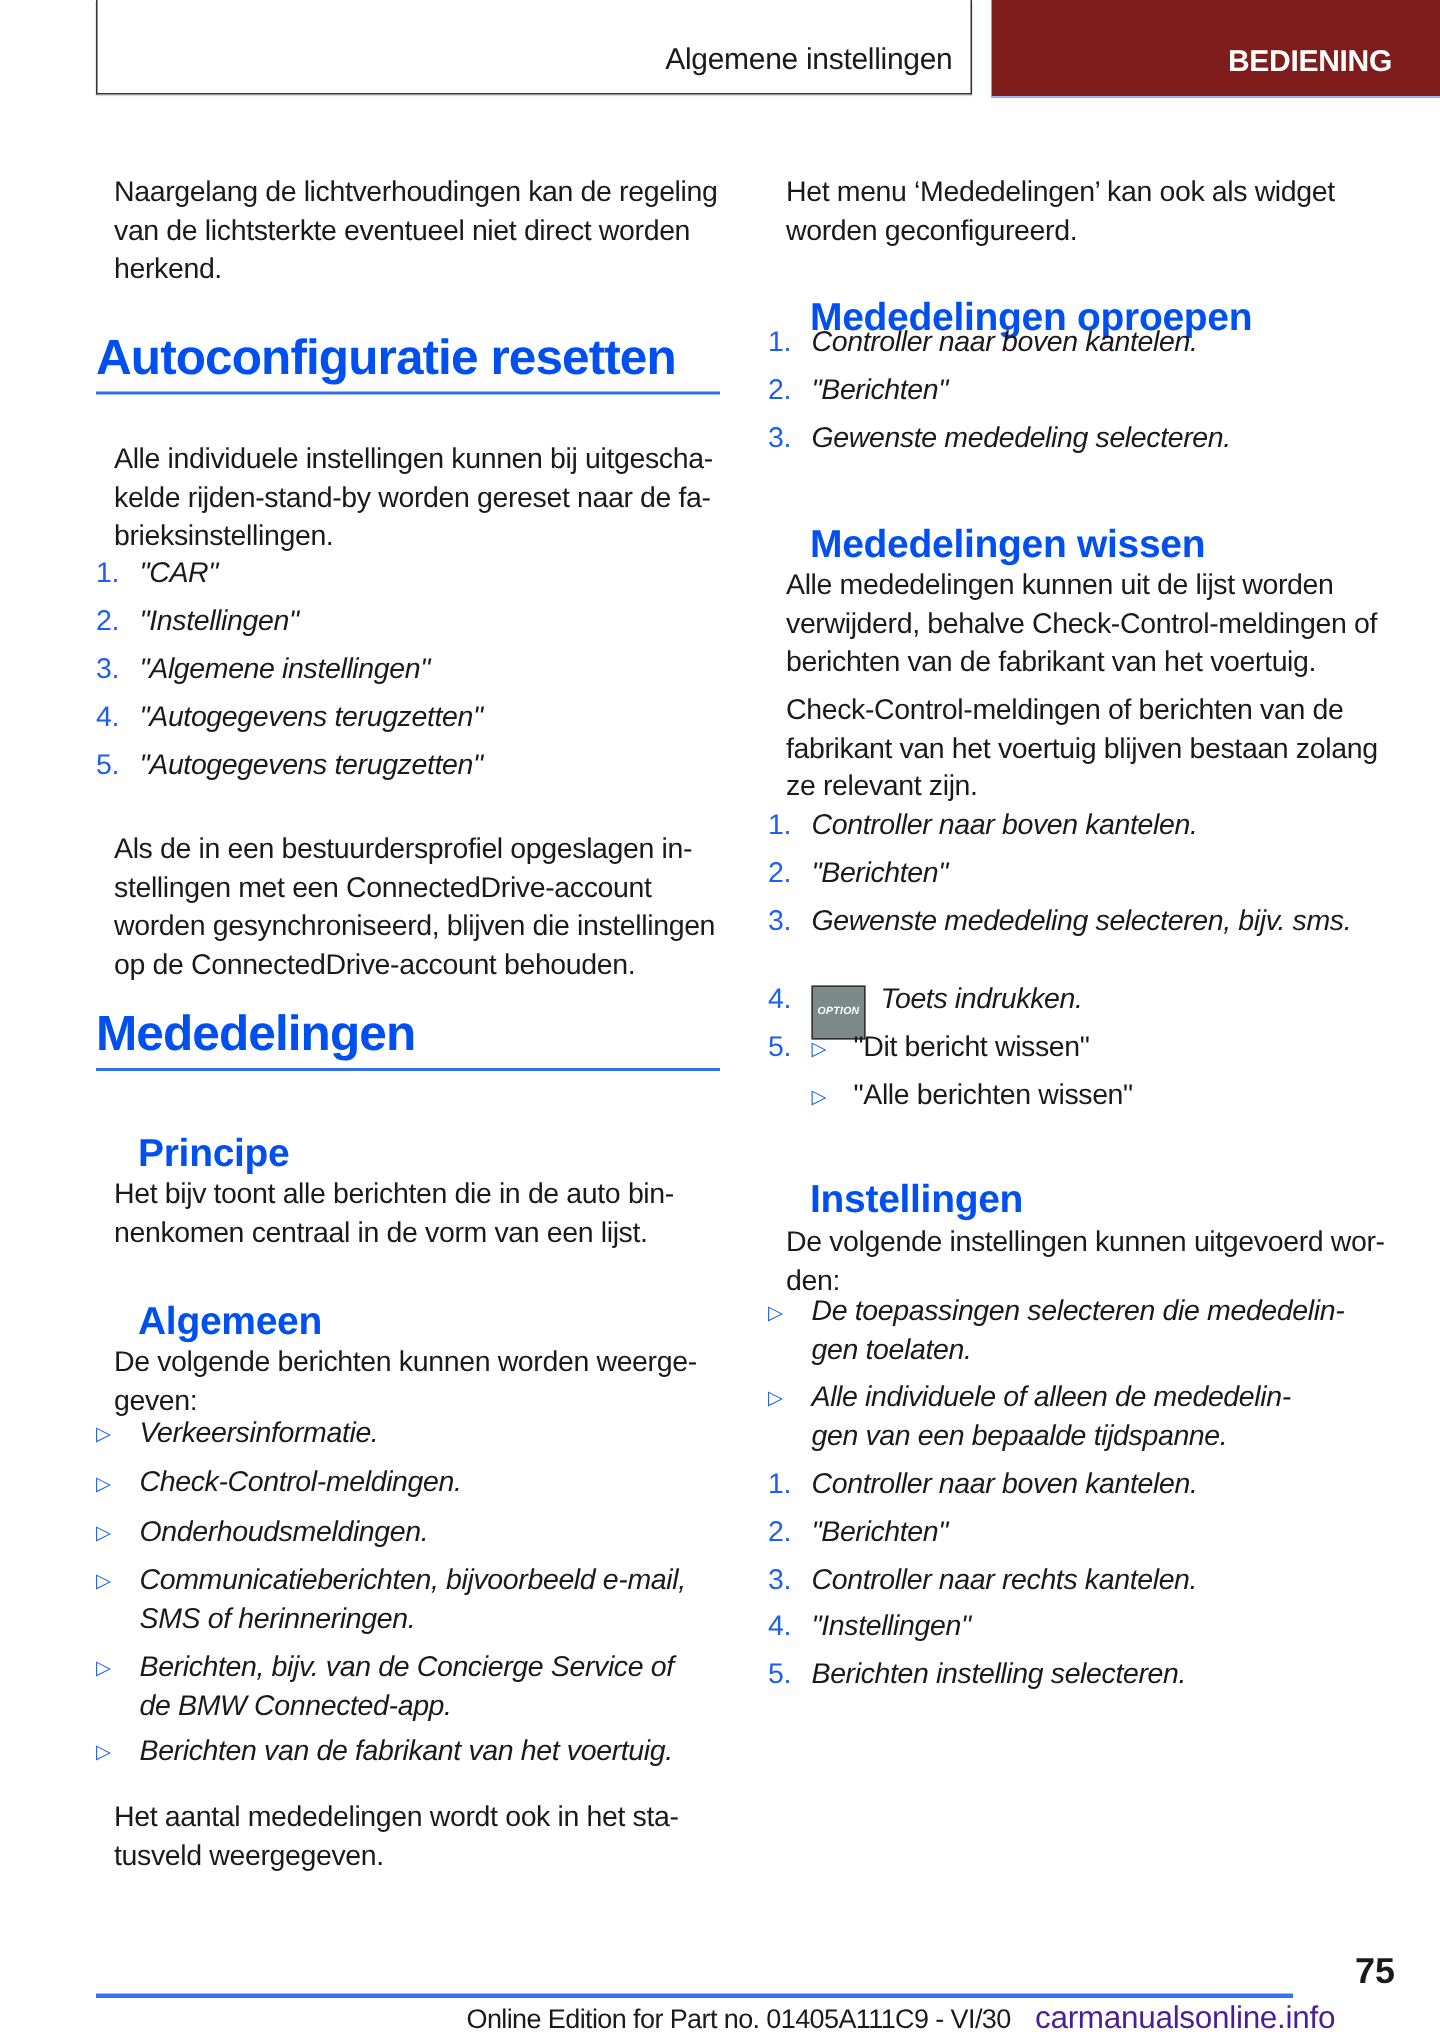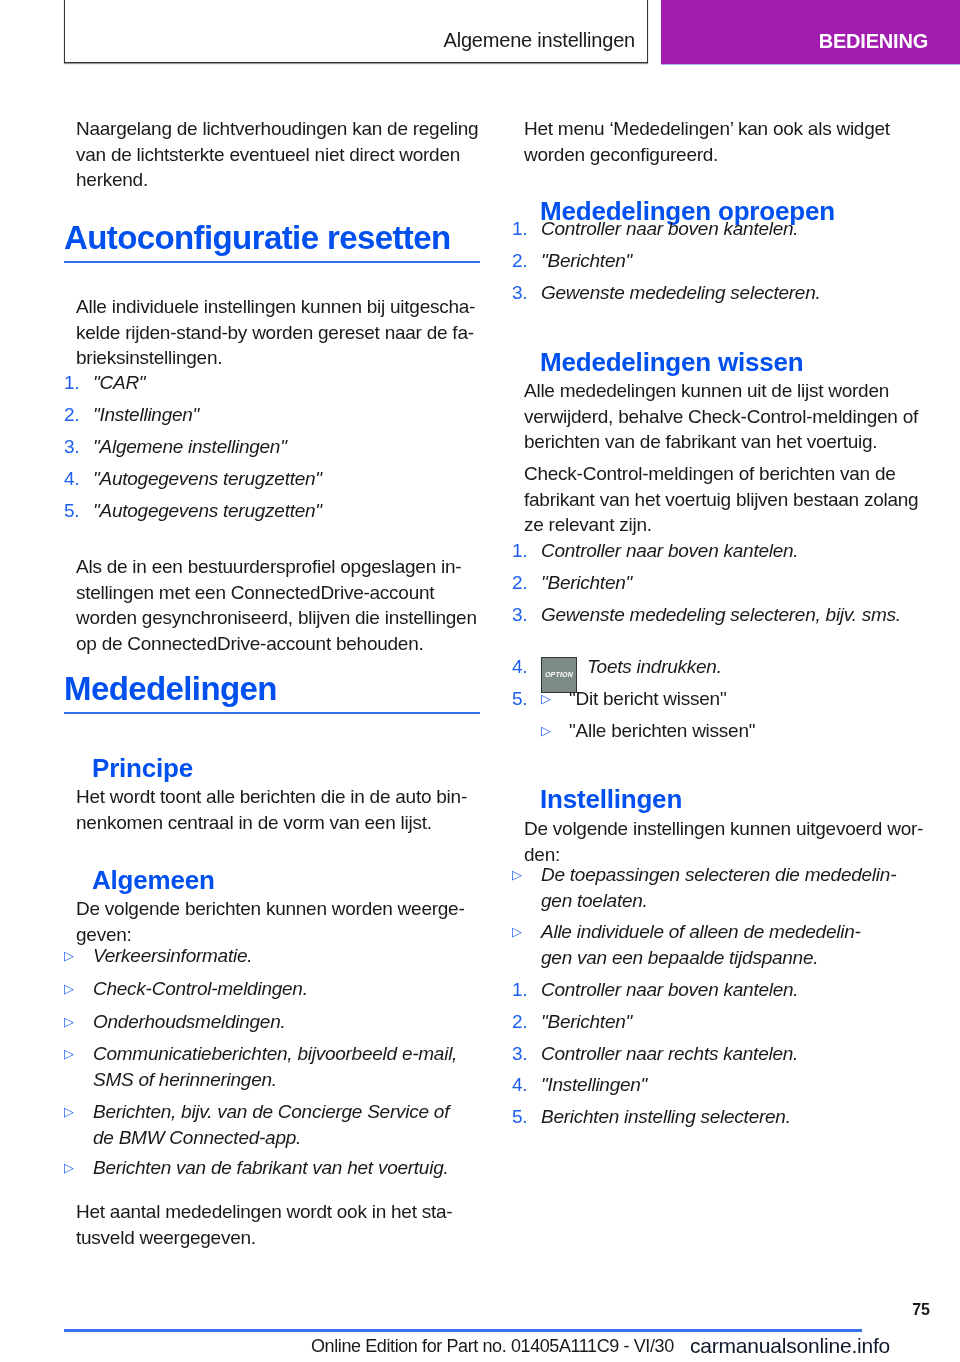--- a/index.html
+++ b/index.html
@@ -12,21 +12,21 @@
       position: absolute; left: 64px; top: 0; width: 584px; height: 63px;
       border: 1px solid #333; border-top: none; box-sizing: border-box;
       box-shadow: 0 1px 1px #999;
     }
     .header-left span {
       position: absolute; right: 12px; bottom: 10px;
       font-size: 20px; color: #1a1a1a; letter-spacing: -0.2px;
     }
     .header-right {
       position: absolute; left: 661px; top: 0; width: 299px; height: 64px;
-      background: #a21caf; border-bottom: 1px solid #9fb8f0;
+      background: #7f1d1d; border-bottom: 1px solid #9fb8f0;
     }
     .header-right span {
       position: absolute; right: 32px; bottom: 11px;
       font-size: 20px; font-weight: bold; color: #fff; letter-spacing: -0.2px;
     }
     .col { position: absolute; top: 0; }
     .col-left { left: 64px; width: 418px; }
     .col-right { left: 512px; width: 420px; }
     .p {
       position: absolute; left: 0; margin: 12px; font-size: 19px; line-height: 25.5px;
@@ -57,27 +57,27 @@
     .option-key {
       display: inline-block; width: 36px; height: 36px; vertical-align: -4px;
       background: #7c8a88; border: 1px solid #333; box-sizing: border-box;
       color: #fff; font-size: 7px; font-weight: bold; text-align: center;
       line-height: 34px; letter-spacing: 0.2px; margin-right: 10px;
     }
     .footer-rule {
       position: absolute; left: 64px; top: 1329px; width: 798px; height: 3px; background: #3574ec;
     }
     .page-num {
-      position: absolute; right: 30px; top: 1301px; font-size: 16px; font-weight: bold; color: #1a1a1a;
+      position: absolute; right: 30px; top: 1301px; font-size: 24px; font-weight: bold; color: #1a1a1a;
     }
     .footer-text {
       position: absolute; left: 311px; top: 1336px; font-size: 18px; color: #1a1a1a; letter-spacing: -0.4px;
     }
     .watermark {
-      position: absolute; left: 690px; top: 1334px; font-size: 21px; color: #0f172a; letter-spacing: -0.2px;
+      position: absolute; left: 690px; top: 1334px; font-size: 21px; color: #4c1d95; letter-spacing: -0.2px;
     }
   </style>
 </head>
 <body>
 
 <div class="header-left">
   <span>Algemene instellingen</span>
 </div>
 <div class="header-right">
   <span>BEDIENING</span>
@@ -115,21 +115,21 @@
     </div>
 
   <p class="p" style="top:542px">Als de in een bestuurdersprofiel opgeslagen in-
 stellingen met een ConnectedDrive-account
 worden gesynchroniseerd, blijven die instellingen
 op de ConnectedDrive-account behouden.</p>
 
   <h1 class="h1" style="top:670px">Mededelingen</h1>
 
   <h2 class="h2" style="top:737px">Principe</h2>
-  <p class="p" style="top:772px">Het wordt toont alle berichten die in de auto bin-
+  <p class="p" style="top:772px">Het bijv toont alle berichten die in de auto bin-
 nenkomen centraal in de vorm van een lijst.</p>
 
   <h2 class="h2" style="top:849px">Algemeen</h2>
   <p class="p" style="top:884px">De volgende berichten kunnen worden weerge-
 geven:</p>
 
   <div class="li" style="top:943px">
       <span class="bul">▷</span>
       <span class="txt">Verkeersinformatie.</span>
     </div>

